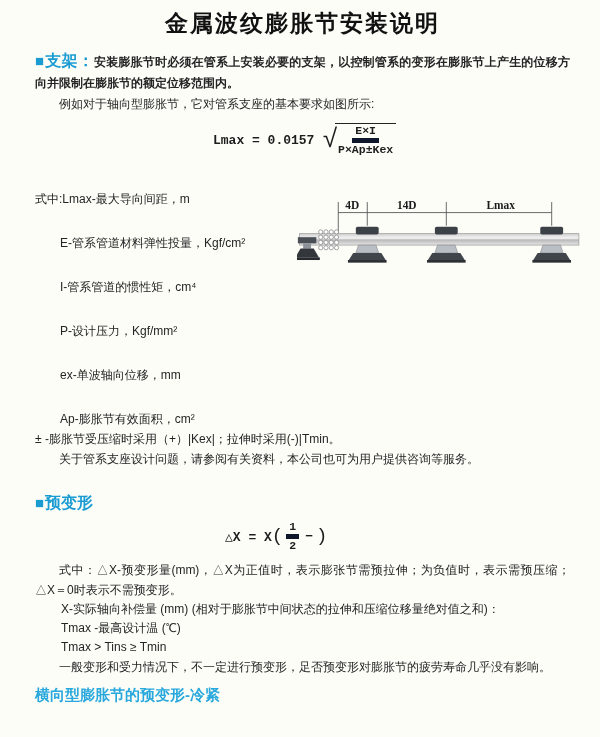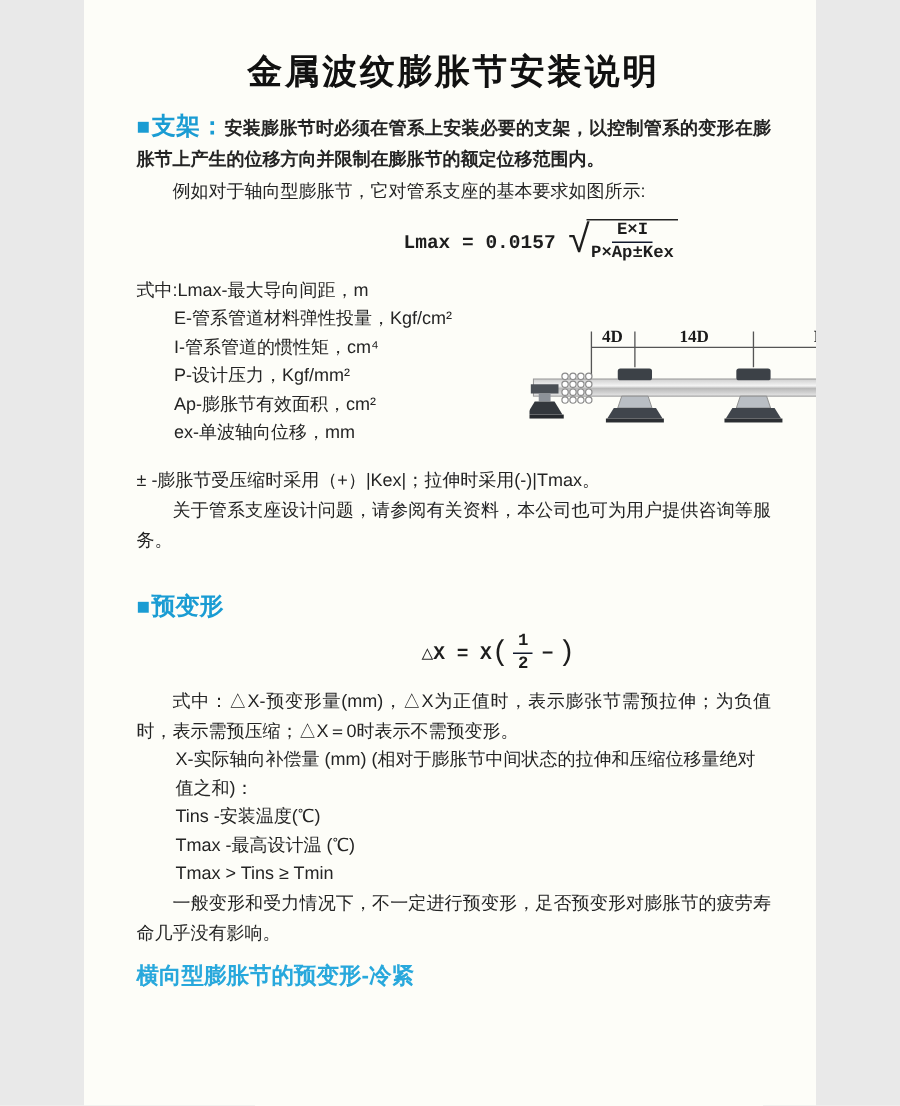--- a/index.html
+++ b/index.html
@@ -3,53 +3,53 @@
 <meta charset="utf-8">
 <style>
   :root{
     --heading-blue:#1a9cd3;
     --subheading-blue:#28a8dc;
     --text:#242424;
     --rule:#444;
   }
   html,body{margin:0;padding:0;background:#e9e9e9;}
   .page{
-    width:488px;height:737px;margin:0 auto;background:#fdfdf8;
+    width:600px;height:737px;margin:0 auto;background:#fdfdf8;
     font-family:"Liberation Sans",sans-serif;color:var(--text);
     position:relative;overflow:hidden;box-sizing:border-box;
-    padding:24px 30px 0 35px;
+    padding:0 30px 0 35px;
   }
   h1.title{
     text-align:center;font-size:23px;font-weight:bold;color:#111;
     margin:8px 0 12px;letter-spacing:2px;
   }
   .para{font-size:12px;line-height:20px;margin:0;text-align:justify;}
   .bold-body{font-weight:bold;font-family:Liberation Mono, monospace;}
   .sec-heading{color:var(--heading-blue);font-size:16px;font-weight:bold;}
   .sec-heading .sq{font-size:15px;margin-right:1px;}
   .indent2{text-indent:2em;}
   
   .formula{
     font-family:Liberation Mono, monospace;font-weight:bold;font-size:13px;
     display:flex;align-items:center;color:#1d1d1d;
   }
   .formula.lmax{margin:9px 0 7px 178px;}
   .frac{display:inline-flex;flex-direction:column;align-items:center;
         font-size:11.5px;line-height:1.25;padding:0 3px;font-style:italic;}
-  .frac .num{border-bottom:1px solid #0f172a;padding:0 3px;}
+  .frac .num{border-bottom:5px solid #0f172a;padding:0 3px;}
   .frac.upright{font-style:normal;}
   .sqrt{display:inline-flex;align-items:center;margin-left:8px;}
   .radical{font-size:26px;font-weight:normal;margin-right:-3px;line-height:1;}
   .sqrt .frac{border-top:1.4px solid #222;}
   .paren{font-size:19px;font-weight:normal;line-height:1;}
   .formula .op{padding:0 3px;}
   
   .def-row{display:flex;margin-top:2px;}
   .definitions{width:262px;flex:none;font-size:12px;line-height:19px;}
-  .def-line{white-space:nowrap;}
+  .def-line{white-space:nowrap;margin-top:25px;}
   .def-line.sub{padding-left:25px;}
   .diagram-wrap{flex:1;padding-top:26px;}
   svg text{font-family:"Liberation Serif",serif;font-weight:bold;font-size:13px;fill:#1a1a1a;}
   
   .sec2-heading{margin:24px 0 4px;}
   .sub-heading{color:var(--subheading-blue);font-size:15px;font-weight:bold;margin:9px 0 3px;}
   .sub-heading.axial{margin-left:26px;}
   .formula.axial{margin:6px 0 6px 190px;font-size:13px;}
   .note-line{font-size:12px;line-height:19px;}
   .notes-block .note-line{padding-left:26px;}
@@ -75,22 +75,22 @@
       </span>
     </span>
   </div>
 
   <div class="def-row">
     <div class="definitions">
       <div class="def-line">式中:Lmax-最大导向间距，m</div>
       <div class="def-line sub">E-管系管道材料弹性投量，Kgf/cm²</div>
       <div class="def-line sub">I-管系管道的惯性矩，cm⁴</div>
       <div class="def-line sub">P-设计压力，Kgf/mm²</div>
+      <div class="def-line sub">ex-单波轴向位移，mm</div>
       <div class="def-line sub">Ap-膨胀节有效面积，cm²</div>
-      <div class="def-line sub">ex-单波轴向位移，mm</div>
     </div>
 
     <div class="diagram-wrap">
       <svg width="303" height="95" viewBox="0 0 345 95">
         <defs>
           <linearGradient id="pipeGrad" x1="0" y1="0" x2="0" y2="1">
             <stop offset="0" stop-color="#cfcfcf"></stop>
             <stop offset="0.40" stop-color="#f4f4f4"></stop>
             <stop offset="0.55" stop-color="#b9b9b9"></stop>
             <stop offset="1" stop-color="#e6e6e6"></stop>
@@ -151,21 +151,21 @@
         <g>
           <rect x="277" y="34" width="26" height="9" rx="2" fill="#3c4147"></rect>
           <polygon points="280,55 300,55 303,64 277,64" fill="#b9bec4" stroke="#8a8a8a" stroke-width="0.7"></polygon>
           <polygon points="274,64 306,64 311,72 269,72" fill="#40454c"></polygon>
           <rect x="268" y="72" width="44" height="3" fill="#2b2e32"></rect>
         </g>
       </svg>
     </div>
   </div>
 
-  <p class="para">± -膨胀节受压缩时采用（+）|Kex|；拉伸时采用(-)|Tmax。</p>
+  <p class="para">± -膨胀节受压缩时采用（+）|Kex|；拉伸时采用(-)|Tmin。</p>
   <p class="para indent2">关于管系支座设计问题，请参阅有关资料，本公司也可为用户提供咨询等服务。</p>
 
   <div class="sec-heading sec2-heading"><span class="sq">■</span><span>预变形</span></div>
 
 
 
   <div class="formula axial">
     <span>△X = X</span>
     <span class="paren">(</span>
     <span class="frac upright">
@@ -173,21 +173,20 @@
       <span class="den">2</span>
     </span>
     <span class="op">−</span>
     <span class="paren">)</span>
   </div>
 
   <p class="para indent2">式中：△X-预变形量(mm)，△X为正值时，表示膨张节需预拉伸；为负值时，表示需预压缩；△X＝0时表示不需预变形。</p>
 
   <div class="notes-block">
     <div class="note-line">X-实际轴向补偿量 (mm) (相对于膨胀节中间状态的拉伸和压缩位移量绝对值之和)：</div>
-    <div class="note-line">Tins -安装温度(℃)</div>
     <div class="note-line">Tmax -最高设计温 (℃)</div>
     <div class="note-line">Tmax &gt; Tins ≥ Tmin</div>
   </div>
 
   <p class="para indent2">一般变形和受力情况下，不一定进行预变形，足否预变形对膨胀节的疲劳寿命几乎没有影响。</p>
 
   <div class="sub-heading">横向型膨胀节的预变形-冷紧</div>
 
 </div>
 

